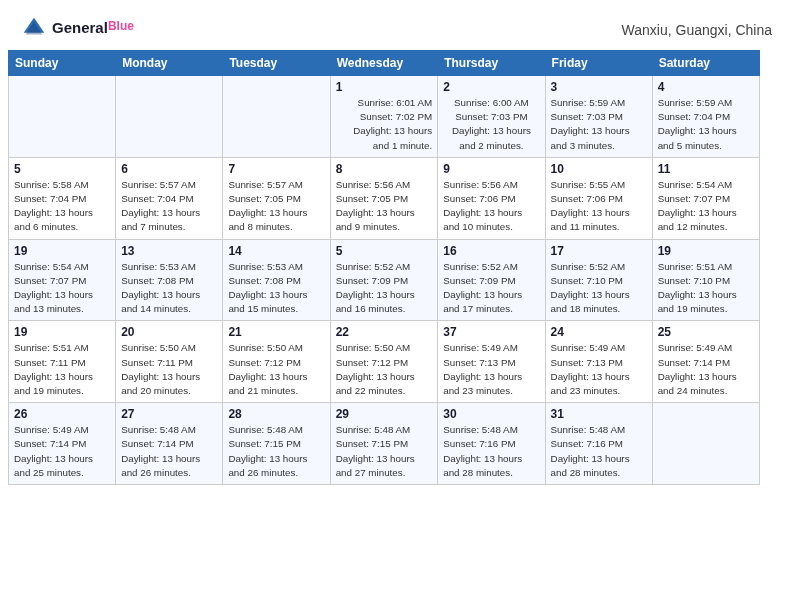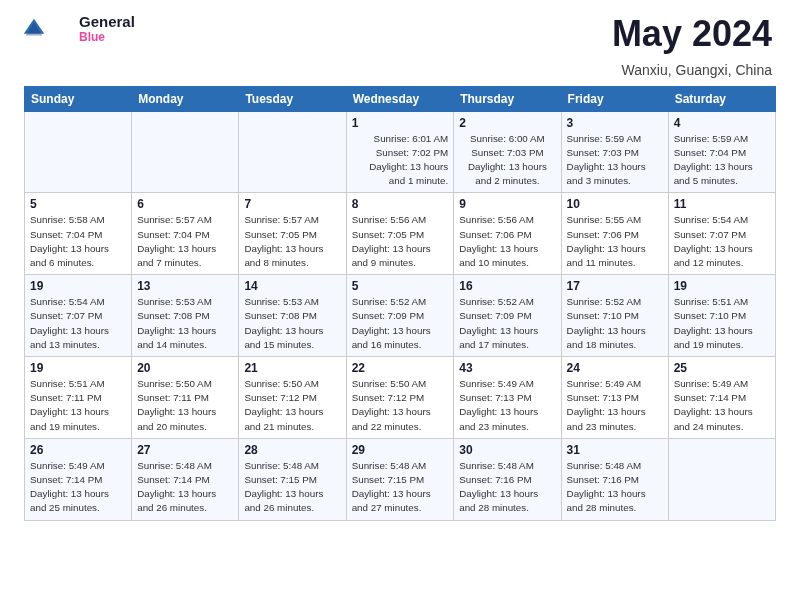--- a/index.html
+++ b/index.html
@@ -22,23 +22,22 @@
       align-items: flex-start;
       padding: 14px 20px 8px 20px;
     }
     .logo {
       display: flex;
       align-items: center;
       gap: 4px;
     }
     .logo-text {
       display: flex;
-      flex-direction: column;
+      flex-direction: row;
       line-height: 1.1;
-      margin-left: 27px;
     }
     .logo-general {
       font-size: 15px;
       font-weight: bold;
       color: #1a1a2e;
     }
     .logo-blue {
       font-size: 12px;
       font-weight: bold;
       color: #ec4899;
@@ -56,21 +55,21 @@
       color: #1a1a2e;
       line-height: 1.1;
     }
     .location-title {
       font-size: 14px;
       color: #444;
       margin-top: 8px;
     }
     .calendar-table {
       width: calc(100% - 40px);
-      margin: 0 24px;
+      margin: 0 8px;
       border-collapse: collapse;
       font-size: 10.5px;
     }
     .calendar-table thead tr th {
       background: #2a6db5;
       color: #fff;
       text-align: left;
       padding: 5px 6px;
       font-size: 12px;
       font-weight: bold;
@@ -116,21 +115,20 @@
       <svg class="logo-icon" viewBox="0 0 30 30" xmlns="http://www.w3.org/2000/svg">
         <polygon points="15,4 26,20 4,20" fill="#2a6db5"></polygon>
         <polygon points="15,8 24,22 6,22" fill="#1a3a6e" opacity="0.4"></polygon>
       </svg>
       <div class="logo-text">
         <span class="logo-general">General</span>
         <span class="logo-blue">Blue</span>
       </div>
     </div>
     <div class="title-block">
-      <div class="month-title">May 2024</div>
       <div class="location-title">Wanxiu, Guangxi, China</div>
     </div>
   </div>
 
   <table class="calendar-table">
     <thead>
       <tr>
       <th>Sunday</th>
           <th>Monday</th>
           <th>Tuesday</th>
@@ -299,21 +297,21 @@
 and 21 minutes.</div>
           </td>
           <td>
             <span class="day-num">22</span>
             <div class="day-info" style="white-space: pre-line;">Sunrise: 5:50 AM
 Sunset: 7:12 PM
 Daylight: 13 hours
 and 22 minutes.</div>
           </td>
           <td>
-            <span class="day-num">43</span>
+            <span class="day-num">37</span>
             <div class="day-info" style="white-space: pre-line;">Sunrise: 5:49 AM
 Sunset: 7:13 PM
 Daylight: 13 hours
 and 23 minutes.</div>
           </td>
           <td>
             <span class="day-num">24</span>
             <div class="day-info" style="white-space: pre-line;">Sunrise: 5:49 AM
 Sunset: 7:13 PM
 Daylight: 13 hours

